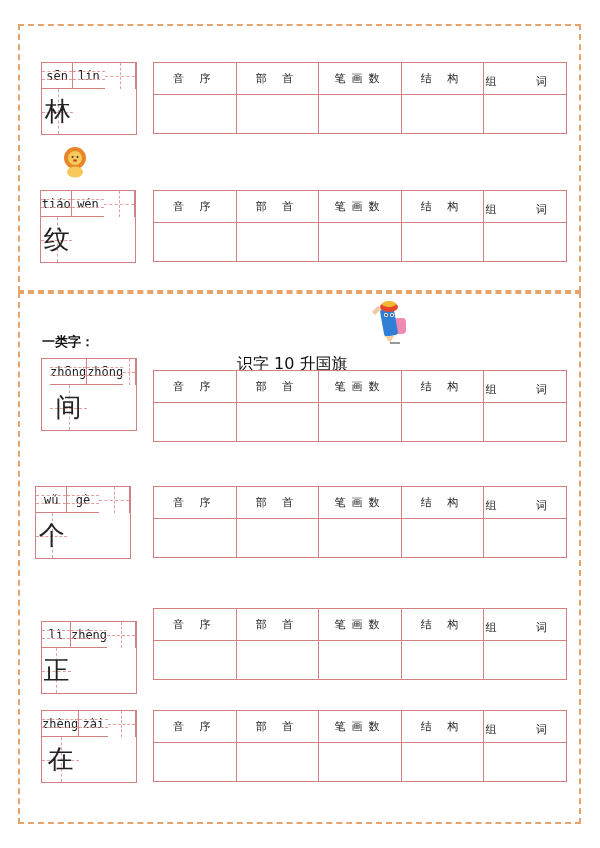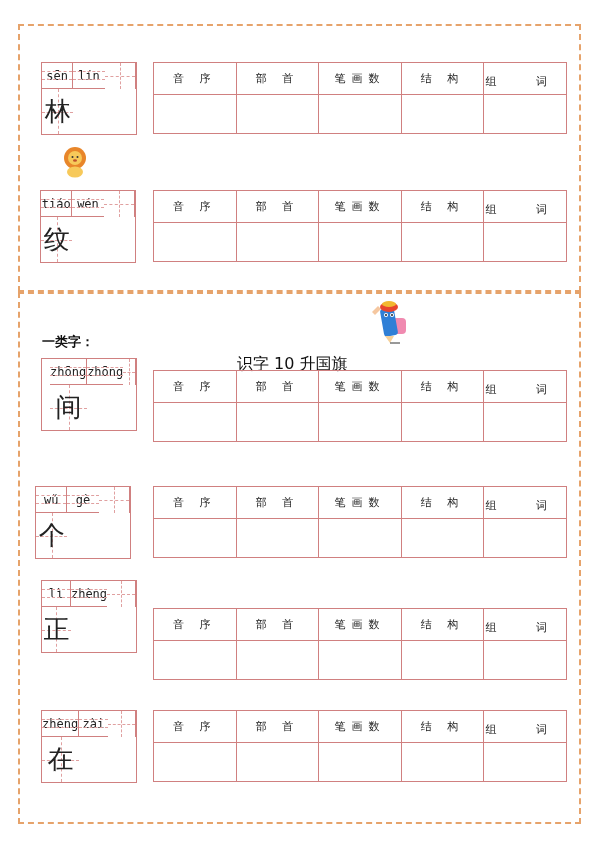--- a/index.html
+++ b/index.html
@@ -221,21 +221,21 @@
         </tr>
         <tr>
           <td></td>
           <td></td>
           <td></td>
           <td></td>
           <td></td>
         </tr>
       </tbody>
     </table>
-    <div class="pinyin-box" style="left: 41px; top: 580px;">
+    <div class="pinyin-box" style="left: 41px; top: 621px;">
       <div class="py-cell pinyin">lì</div>
       <div class="py-cell pinyin">zhèng</div>
       <div class="py-cell char">
         <i class="vline"></i>
         <i class="hline"></i>
       </div>
       <div class="py-cell char">
         <i class="vline"></i>
         <i class="hline"></i>
         <span class="glyph">正</span>

